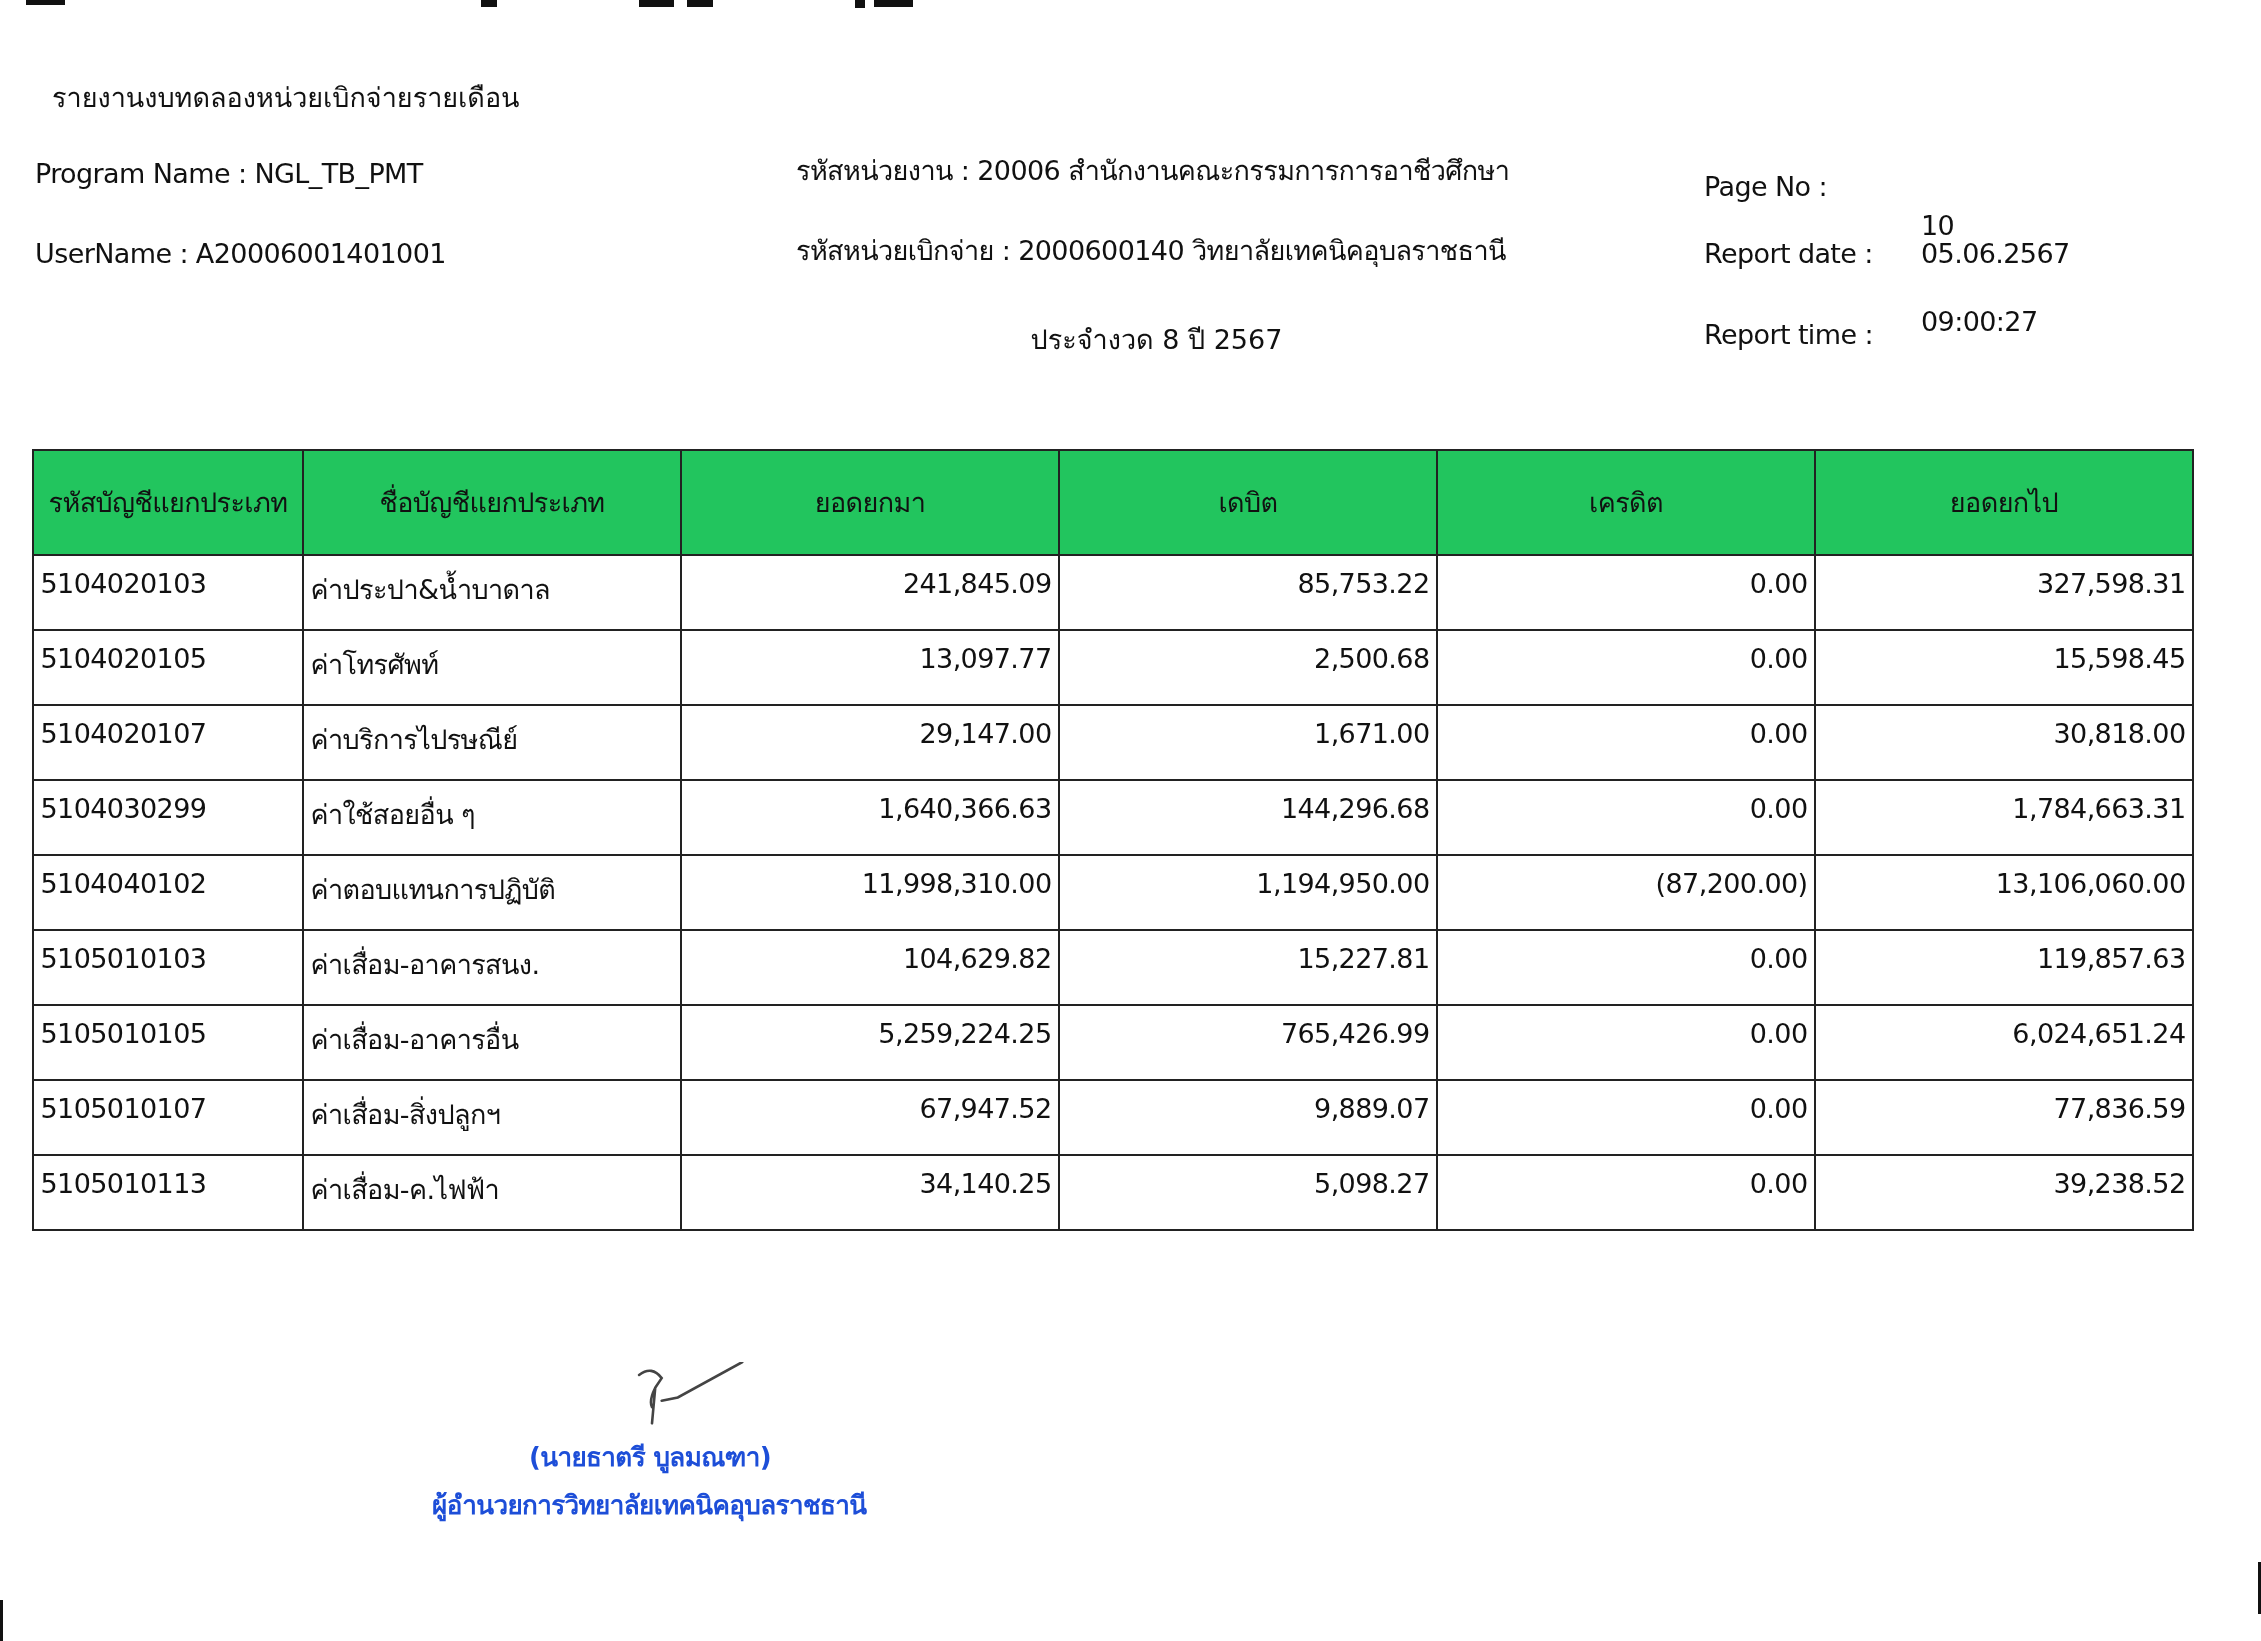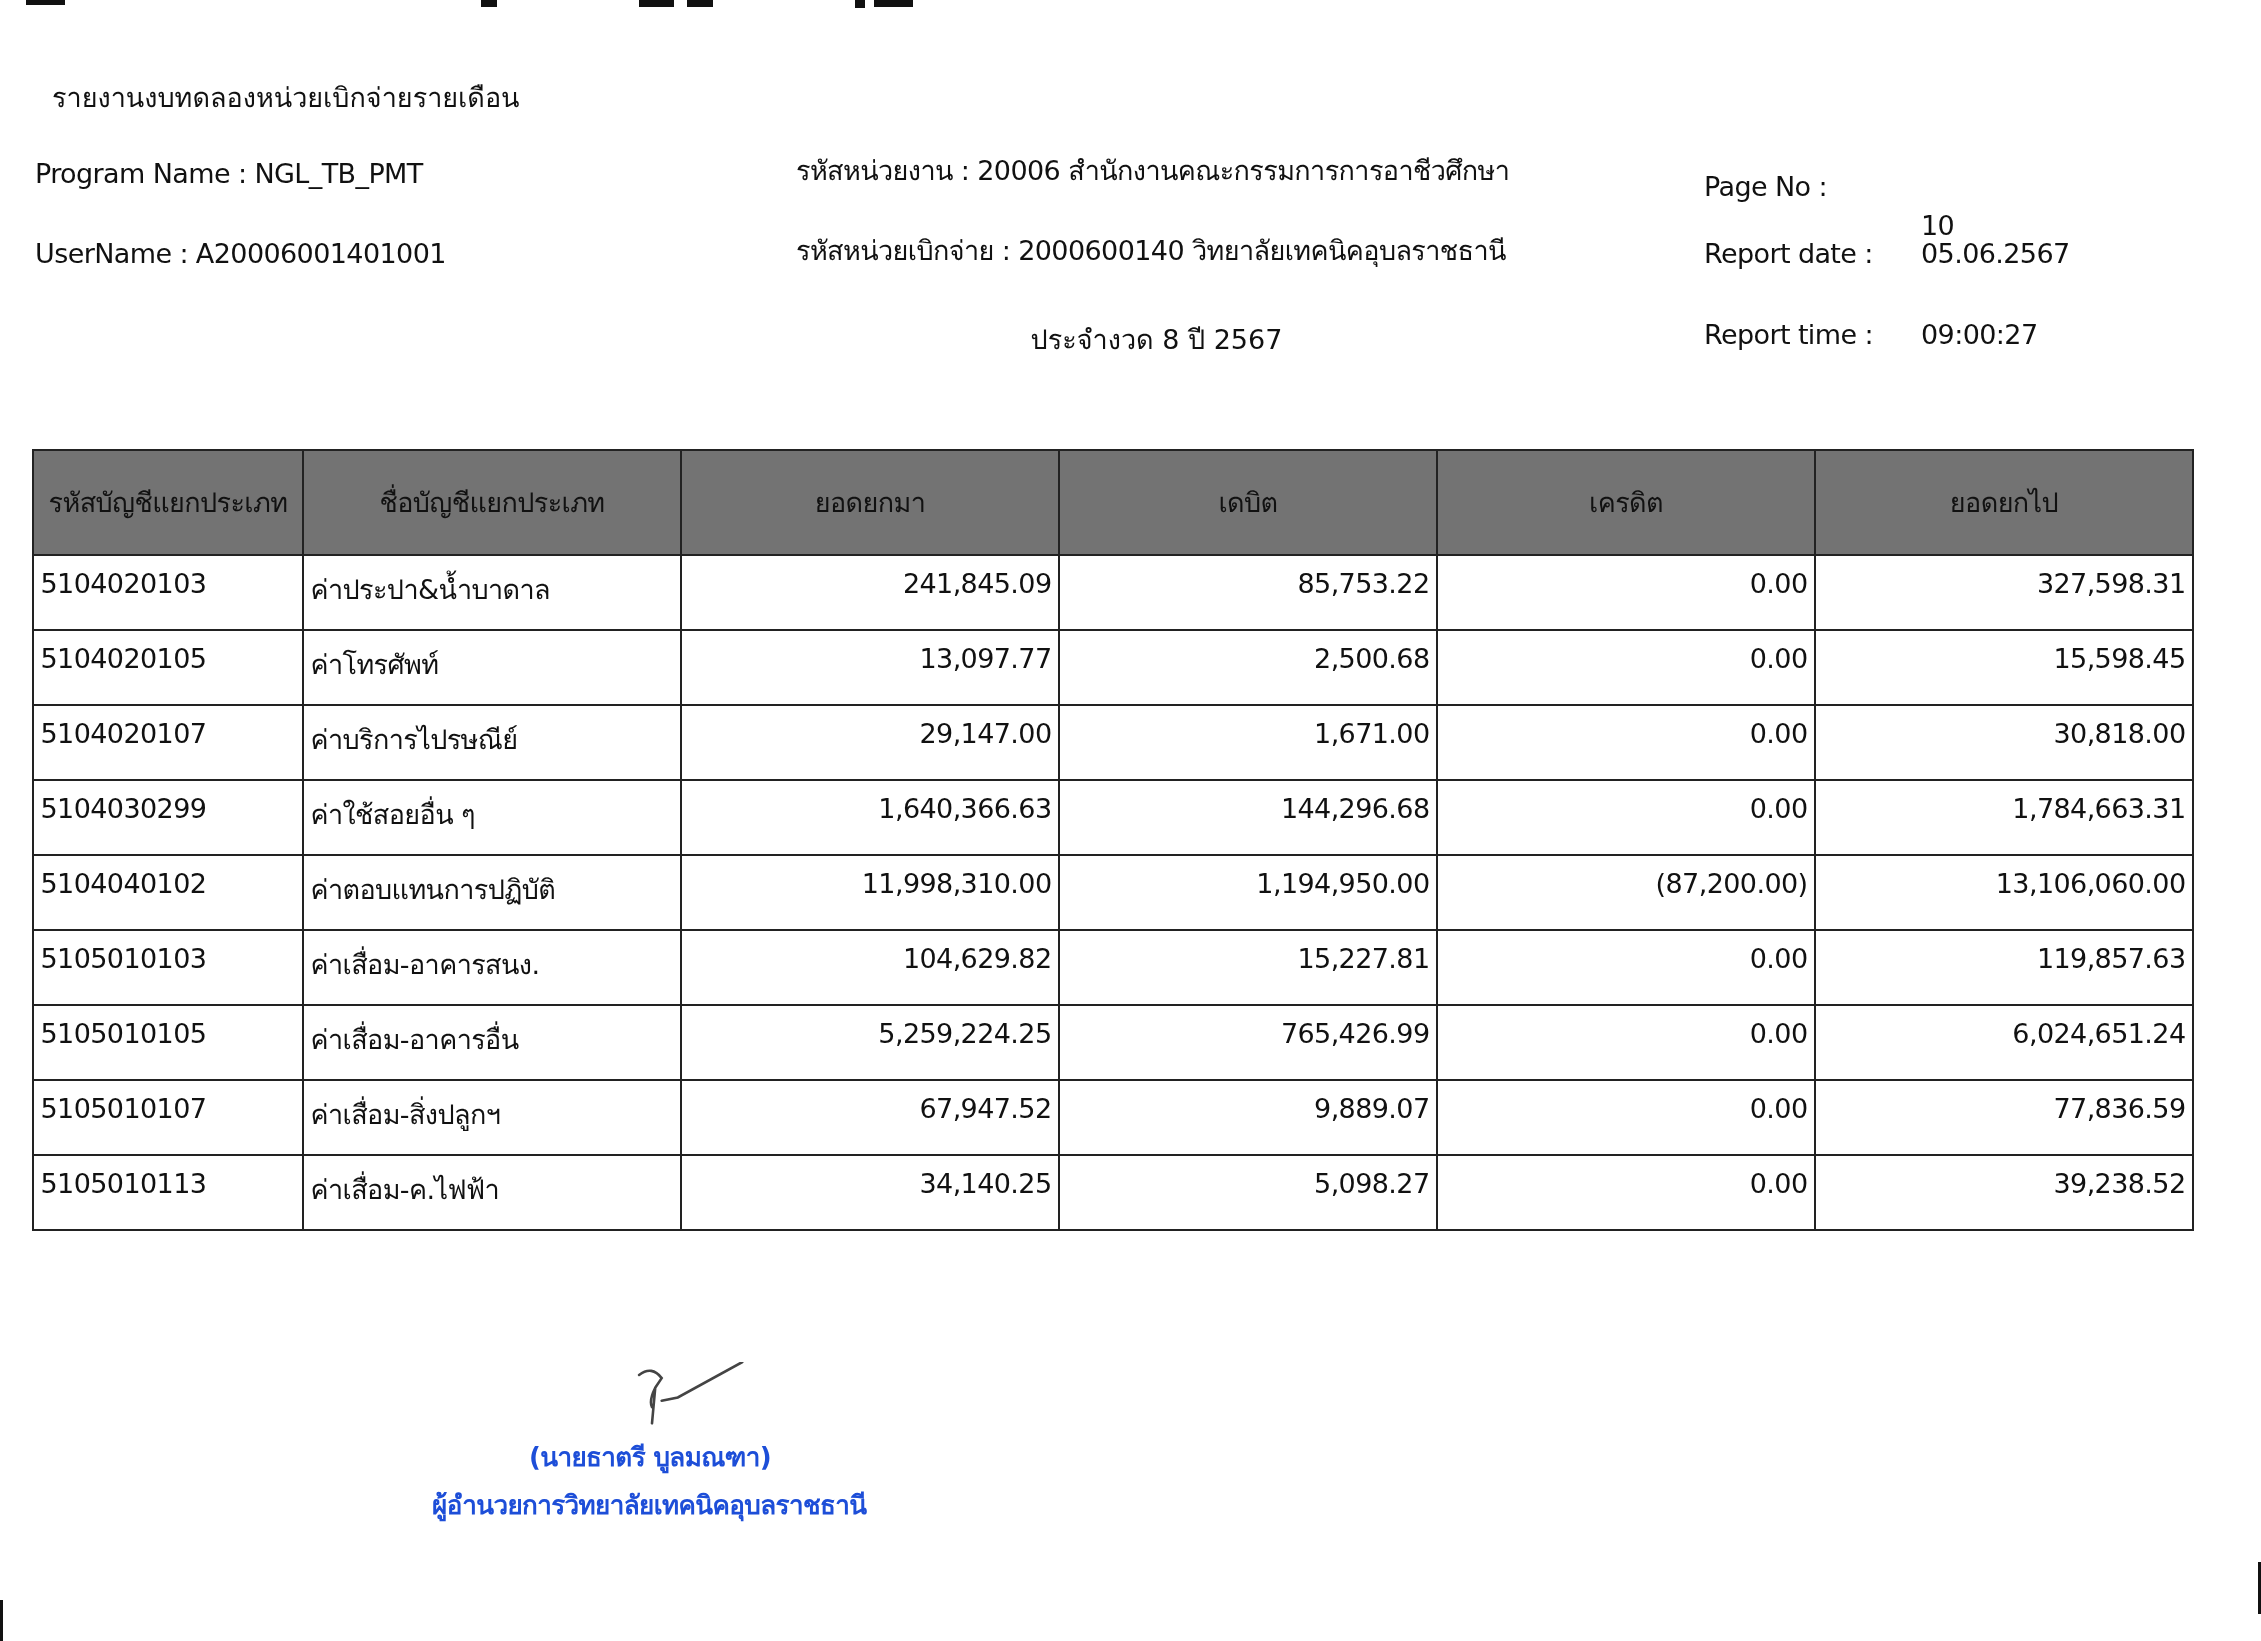--- a/index.html
+++ b/index.html
@@ -48,21 +48,21 @@
     font-size: 27px;
     letter-spacing: -0.6px;
   }
   table.report th, table.report td {
     border: 2.6px solid #222;
     padding: 0 6.5px;
     overflow: hidden;
     white-space: nowrap;
   }
   table.report thead th {
-    background: #737373;
+    background: #22c55e;
     height: 103px;
     font-weight: normal;
     text-align: center;
     vertical-align: middle;
   }
   table.report tbody td {
     height: 75px;
     vertical-align: top;
     padding-top: 11.6px;
     box-sizing: border-box;
@@ -106,21 +106,21 @@
 <div class="abs hdr-text" style="left:1704px; top:173px;">Page No :</div>
 <div class="abs hdr-text" style="left:1921px; top:164px;margin-top:48px;">10</div>
 
 <div class="abs hdr-text" style="left:35px; top:240px;">UserName : A20006001401001</div>
 <div class="abs hdr-text" style="left:796px; top:237px;">รหัสหน่วยเบิกจ่าย : 2000600140 วิทยาลัยเทคนิคอุบลราชธานี</div>
 <div class="abs hdr-text" style="left:1704px; top:240px;">Report date :</div>
 <div class="abs hdr-text" style="left:1921px; top:240px;">05.06.2567</div>
 
 <div class="abs period">ประจำงวด 8 ปี 2567</div>
 <div class="abs hdr-text" style="left:1704px; top:321px;">Report time :</div>
-<div class="abs hdr-text" style="left:1921px; top:321px;">09:00:27</div>
+<div class="abs hdr-text" style="left:1921px; top:308px;">09:00:27</div>
 
 <table class="report">
   <colgroup>
     <col style="width:270px">
     <col style="width:378px">
     <col style="width:378px">
     <col style="width:378px">
     <col style="width:378px">
     <col style="width:378px">
   </colgroup>

